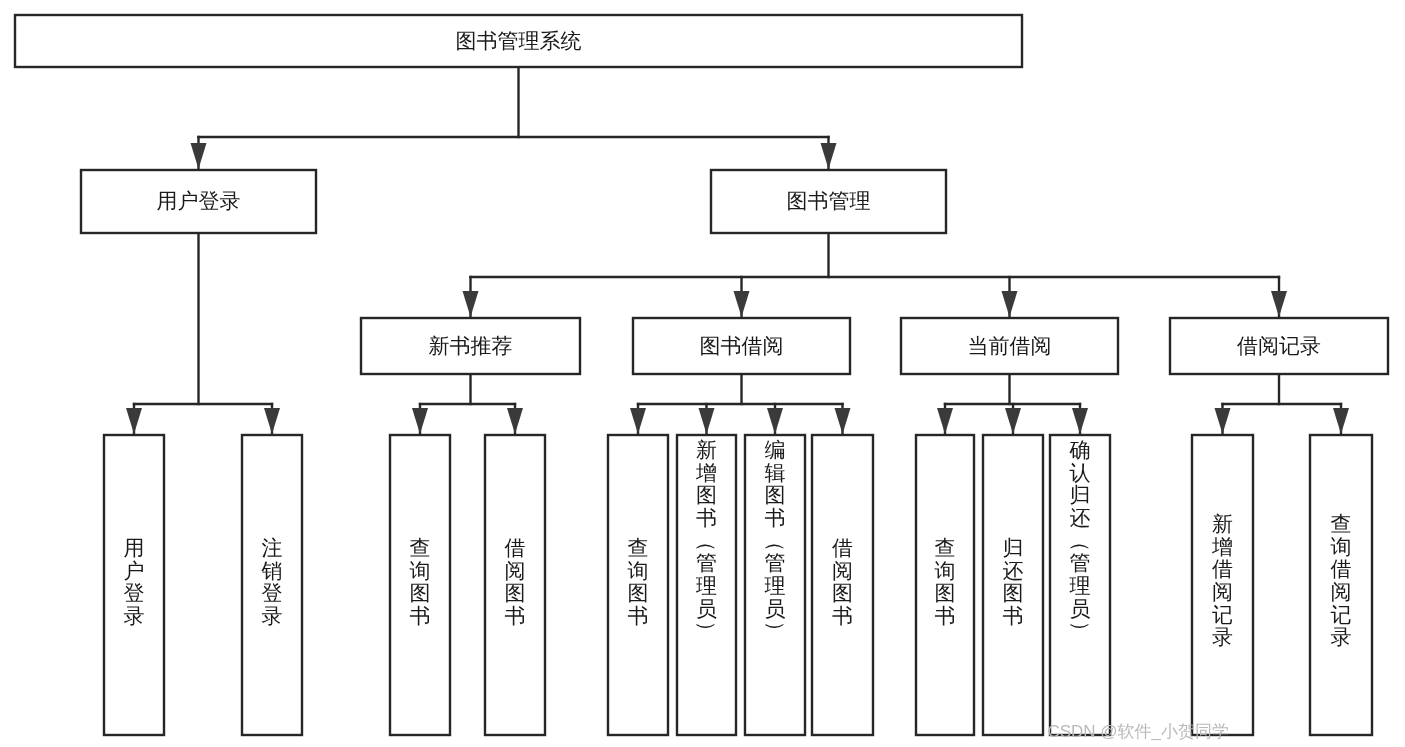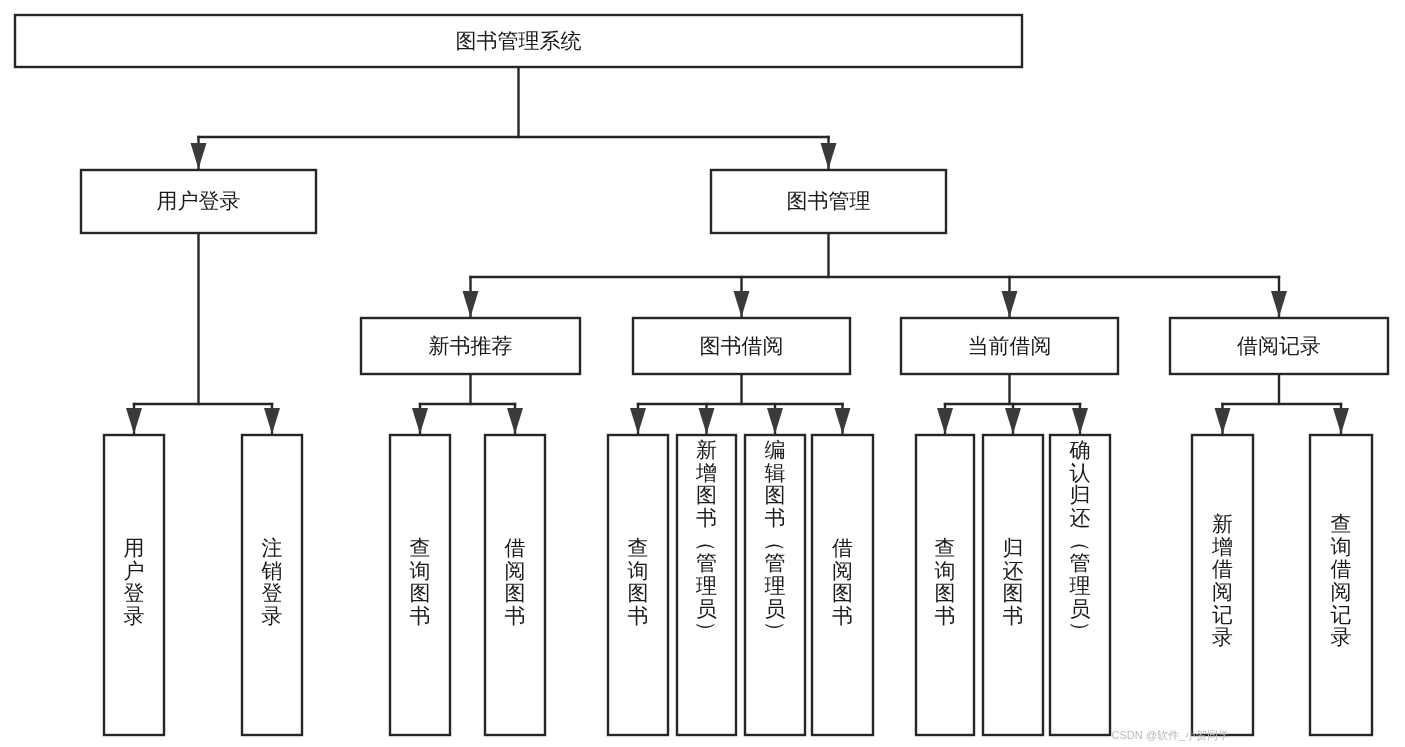--- a/index.html
+++ b/index.html
@@ -65,21 +65,21 @@
     display: block;
     text-align: center;
   }
   .vert-char.paren {
     transform: rotate(90deg);
   }
   .watermark {
     position: absolute;
     right: 8px;
     bottom: 4px;
-    font-size: 11px;
+    font-size: 17px;
     color: #b9b9b9;
     font-family: "Liberation Sans", "DejaVu Sans", sans-serif;
     white-space: nowrap;
     pointer-events: none;
   }
 </style>
 </head>
 <body>
 
 <div id="diagram-root">

